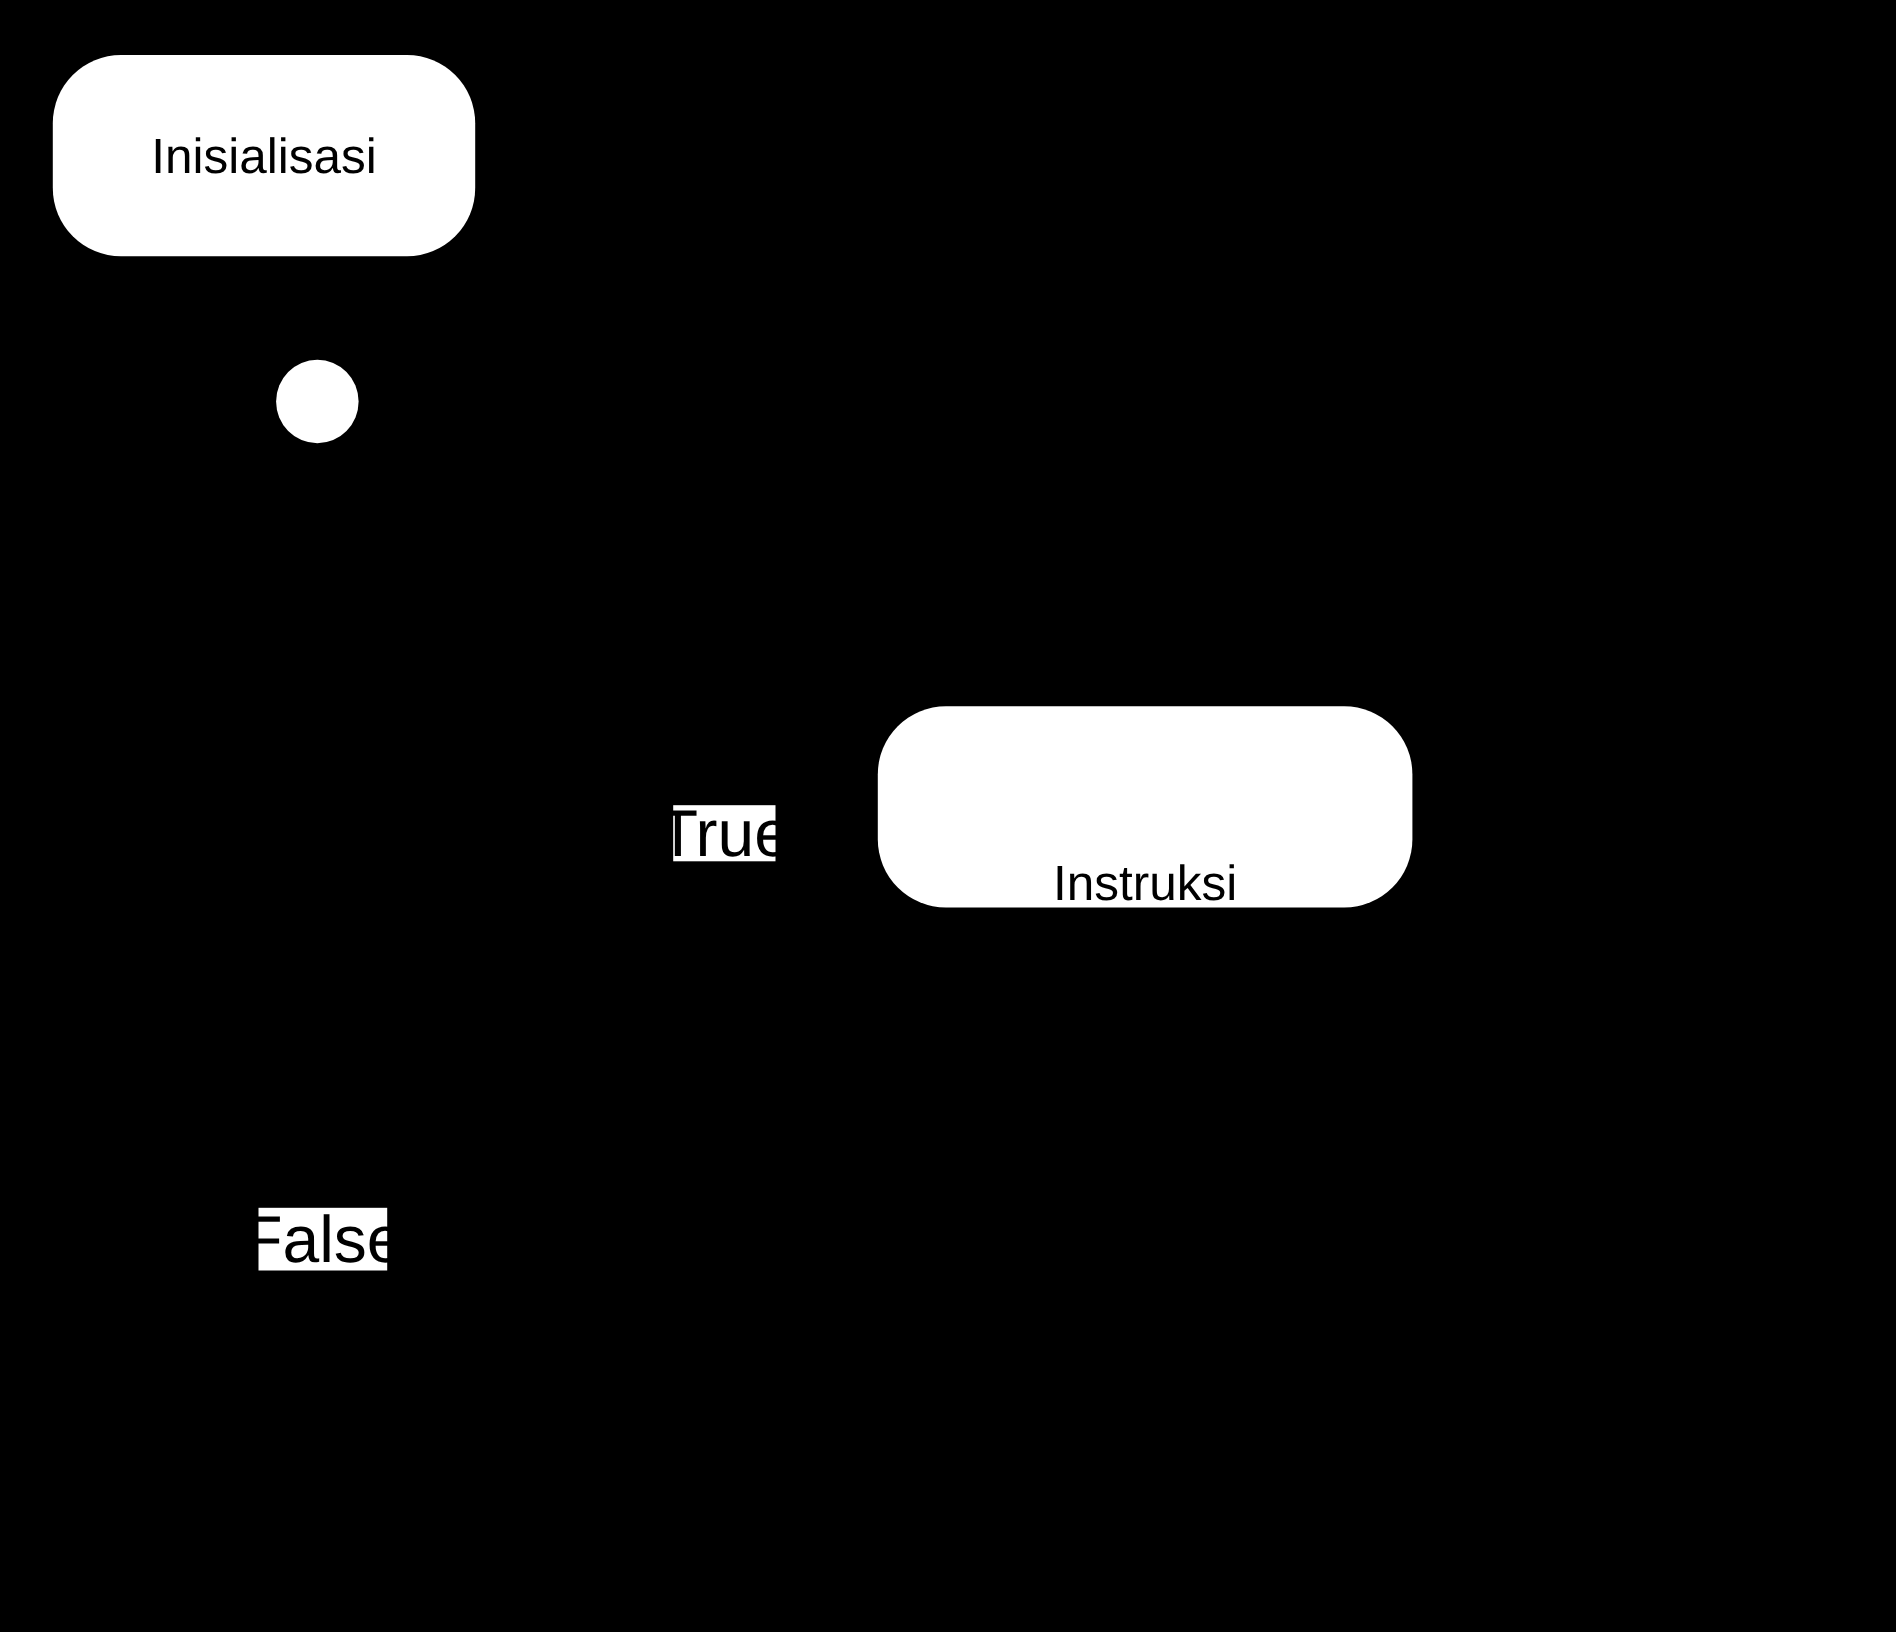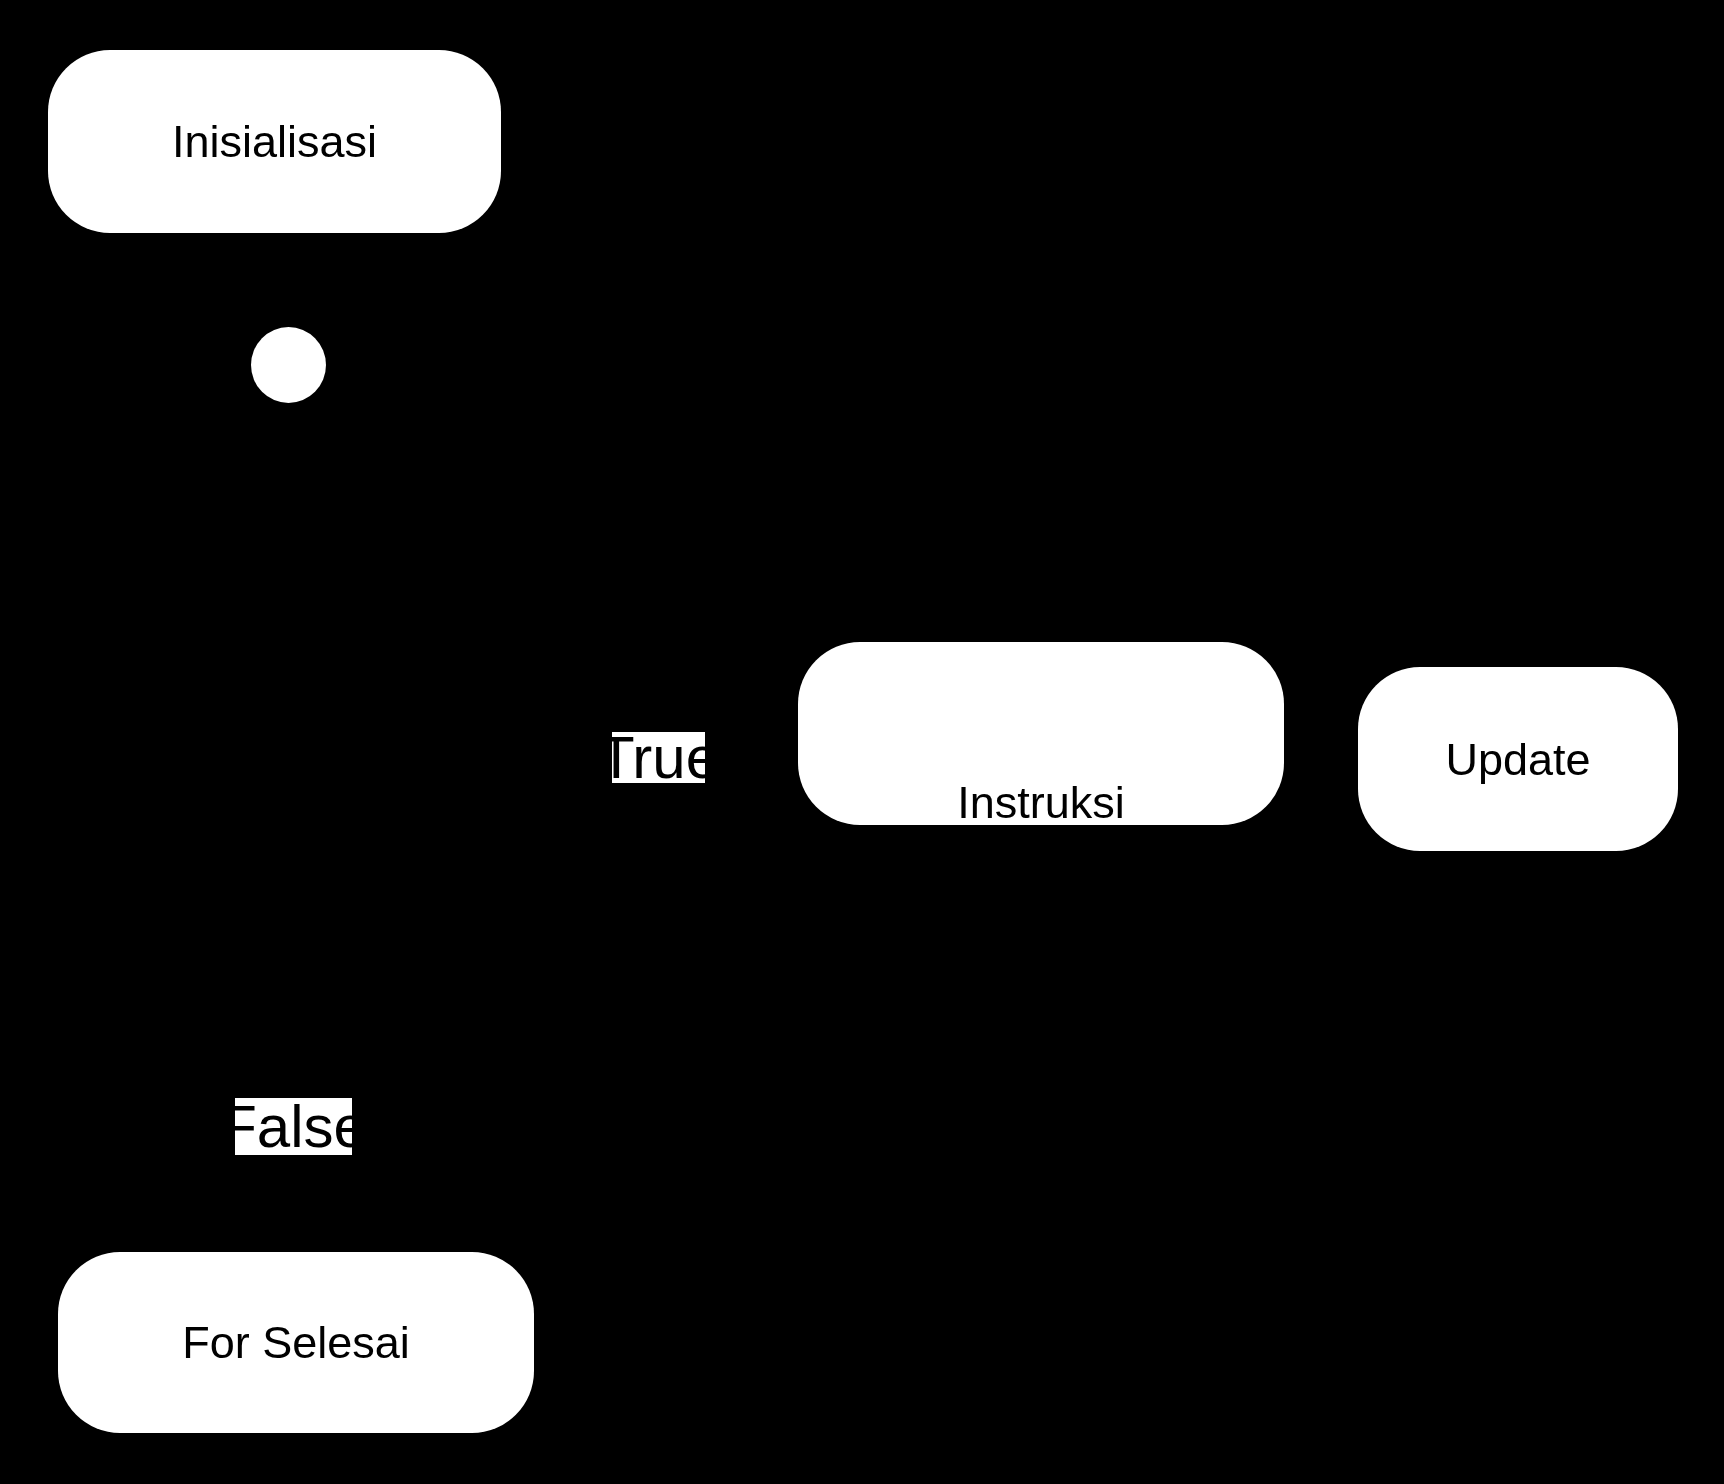--- a/index.html
+++ b/index.html
@@ -46,21 +46,21 @@
     background: #ffffff;
     color: #000000;
     display: flex;
     align-items: center;
     justify-content: center;
     font-size: 60px;
     line-height: 1;
     box-sizing: border-box;
   }
   
-  #node-inisialisasi { left: 48px;  top: 50px;   width: 453px; height: 183px; }
+  #node-inisialisasi { left: 48px;  top: 50px;   width: 384px; height: 183px; }
   #connector-dot     { left: 251px; top: 327px;  width: 75px;  height: 76px;  }
   #node-pengujian    { left: 60px;  top: 533px;  width: 456px; height: 455px; }
   #arrowhead-notch   { left: 278px; top: 531px;  width: 18px;  height: 17px;  }
   #edge-label-true   { left: 612px; top: 732px;  width: 93px;  height: 51px;  }
   #node-instruksi    { left: 798px; top: 642px;  width: 486px; height: 183px; align-items: flex-end; }
   #node-update       { left: 1358px;top: 667px;  width: 320px; height: 184px; }
   #edge-label-false  { left: 235px; top: 1098px; width: 117px; height: 57px;  }
   #node-for-selesai  { left: 58px;  top: 1252px; width: 476px; height: 181px; }
 </style>
 </head>
@@ -78,25 +78,19 @@
   <div id="arrowhead-notch" class="notch"></div>
 
   <div id="edge-label-true" class="edge-label">
     <span>True</span>
   </div>
 
   <div id="node-instruksi" class="node terminator">
     <span>Instruksi</span>
   </div>
 
-  <div id="node-update" class="node terminator">
-    <span>Update</span>
-  </div>
 
   <div id="edge-label-false" class="edge-label">
     <span>False</span>
   </div>
 
-  <div id="node-for-selesai" class="node terminator">
-    <span>For Selesai</span>
-  </div>
 
 </div>
 
 </body></html>

